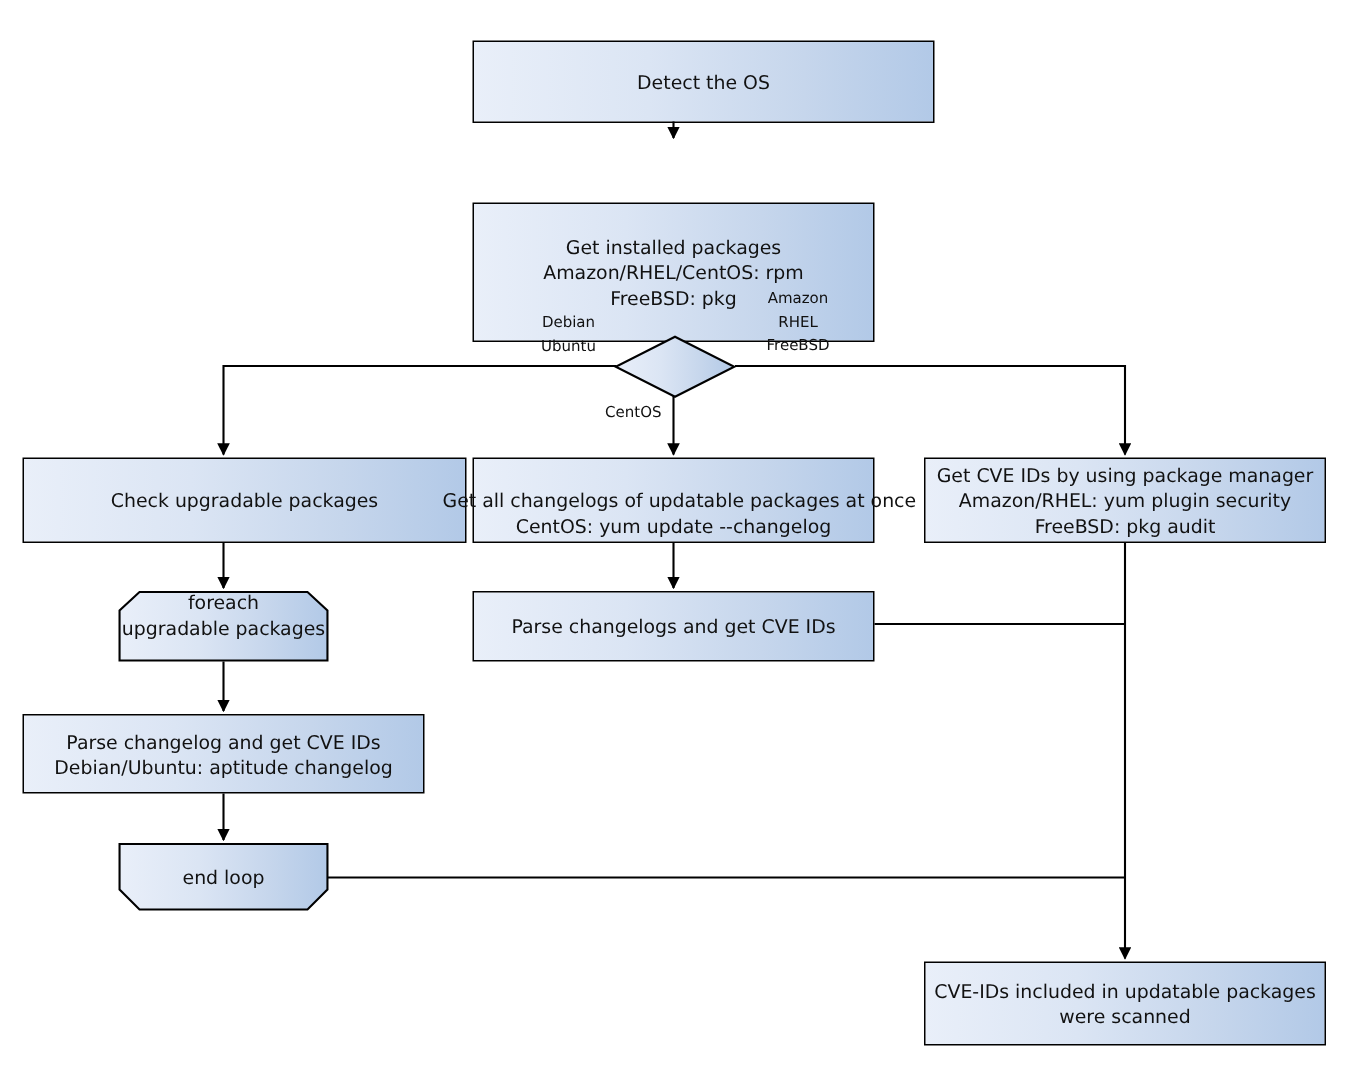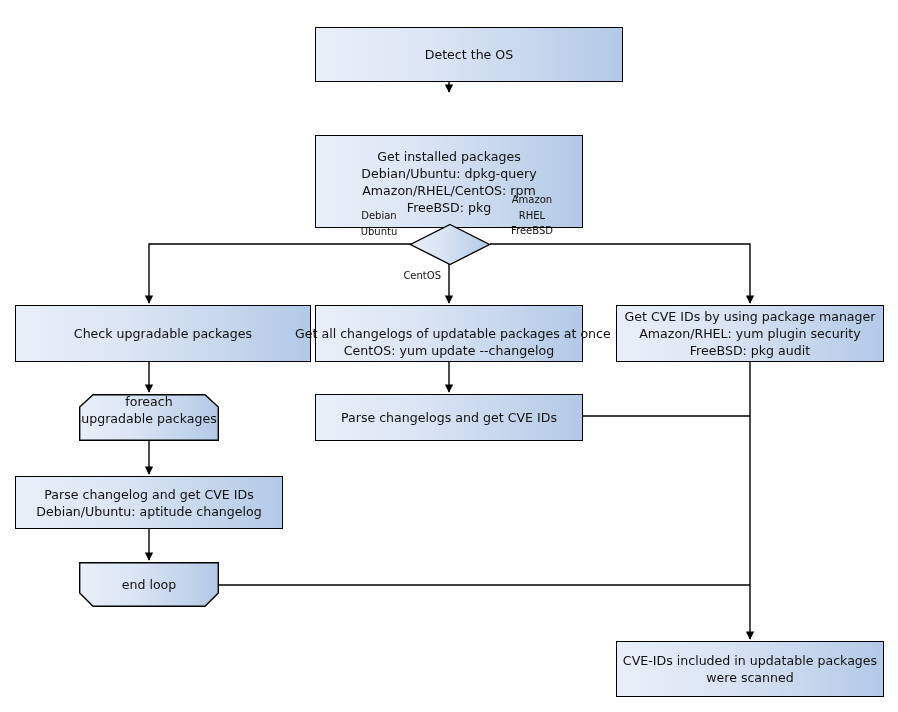--- a/index.html
+++ b/index.html
@@ -143,21 +143,20 @@
   </g>
 </svg>
 
 <div class="node proc" style="left:315px; top:15px; width:308px; height:55px;margin-top:12px;">
   <span class="txt">Detect the OS</span>
 </div>
 
 <div class="node proc" style="left:315px; top:97px; width:268px; height:93px;margin-top:38px;">
   <div style="width:100%;">
     <div>Get installed packages</div>
-    <div>Debian/Ubuntu: dpkg-query</div>
     <div>Amazon/RHEL/CentOS: rpm</div>
     <div>FreeBSD: pkg</div>
   </div>
 </div>
 
 <div class="decision" style="left:409px; top:223px; width:82px; height:43px;">
   <svg width="82" height="43" viewBox="0 0 82 43" class="shape-svg">
     <polygon points="41,1.5 80.5,21.5 41,41.5 1.5,21.5" fill="url(#nodeGrad)" stroke="#000000" stroke-width="1.4"></polygon>
   </svg>
 </div>

